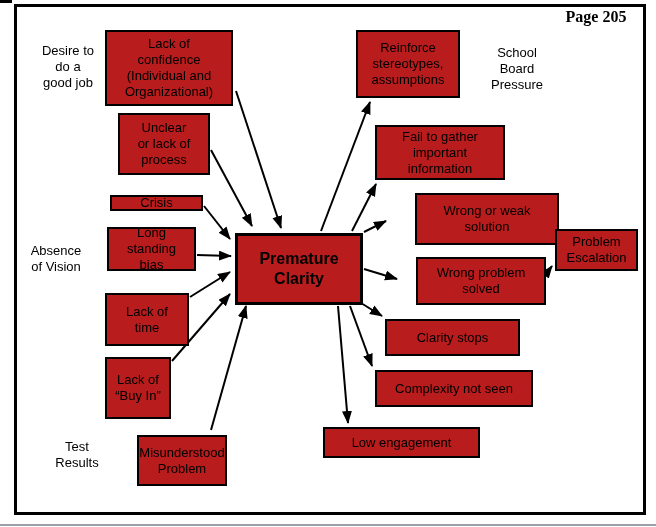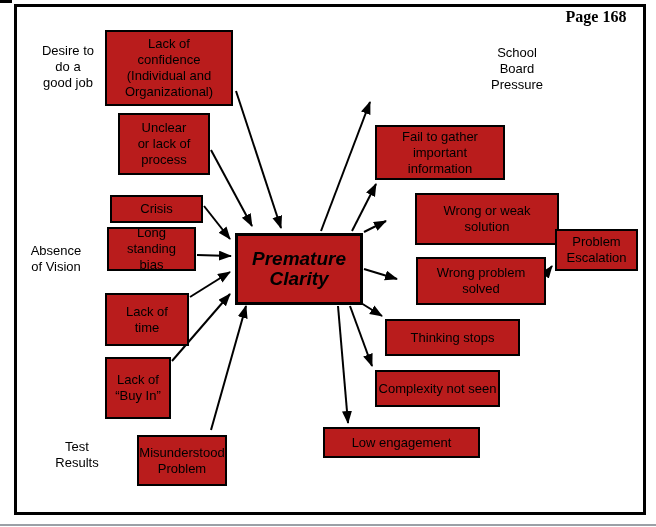--- a/index.html
+++ b/index.html
@@ -13,36 +13,36 @@
     border:3px solid #000; box-sizing:border-box; z-index:1; background:#fff;
   }
   .bottom-rule { position:absolute; left:0; top:524px; width:656px; height:2px; background:#9ba0a6; z-index:1; }
   .edges { position:absolute; left:0; top:0; z-index:2; }
   .edges line { stroke:#000; stroke-width:2; }
   .node {
     position:absolute; display:flex; align-items:center; justify-content:center;
     text-align:center; white-space:pre-line; font-size:13px; line-height:16px; z-index:3;
   }
   .box { border:2px solid #000; background:#b91c1c; box-sizing:border-box; }
-  .center-box { border-width:3px; font-weight:bold; font-size:19px; line-height:20px;font-style:italic; }
+  .center-box { border-width:3px; font-weight:bold; font-size:16px; line-height:20px; }
   .page-label {
     position:absolute; top:8px; left:556px; width:80px; text-align:center; z-index:3;
     font-family:"Liberation Serif", serif; font-weight:bold; font-size:16px;
   }
 </style>
 </head>
 <body>
 
 <div class="stage">
 
   <div class="corner-mark"></div>
   <div class="frame"></div>
   <div class="bottom-rule"></div>
 
-  <div class="page-label">Page 168</div>
+  <div class="page-label">Page 205</div>
 
   <svg class="edges" width="656" height="527" viewBox="0 0 656 527">
     <defs>
       <marker id="ah" markerUnits="userSpaceOnUse" markerWidth="15" markerHeight="12" refX="12" refY="5" orient="auto">
         <path d="M0,0 L13,5 L0,10 z" fill="#000"></path>
       </marker>
     </defs>
     <line x1="236" y1="91" x2="281" y2="228" marker-end="url(#ah)"></line>
     <line x1="211" y1="150" x2="252" y2="226" marker-end="url(#ah)"></line>
     <line x1="204" y1="206" x2="230" y2="239" marker-end="url(#ah)"></line>
@@ -72,40 +72,43 @@
   <div class="node" style="left:45px;  top:438px; width:64px;  height:34px;">Test
 Results</div>
 
   <div class="node box" style="left:105px; top:30px;  width:128px; height:76px;">Lack of
 confidence
 (Individual and
 Organizational)</div>
   <div class="node box" style="left:118px; top:113px; width:92px;  height:62px;">Unclear
 or lack of
 process</div>
-  <div class="node box" style="left:110px; top:195px; width:93px;  height:28px;">Crisis</div>
+  <div class="node box" style="left:110px; top:195px; width:93px;  height:16px;">Crisis</div>
   <div class="node box" style="left:107px; top:227px; width:89px;  height:44px;">Long
 standing
 bias</div>
   <div class="node box" style="left:105px; top:293px; width:84px;  height:53px;">Lack of
 time</div>
   <div class="node box" style="left:105px; top:357px; width:66px;  height:62px;">Lack of
 “Buy In”</div>
   <div class="node box" style="left:137px; top:435px; width:90px; height:51px;">Misunderstood
 Problem</div>
 
   <div class="node box center-box" style="left:235px; top:233px; width:128px; height:72px;">Premature
 Clarity</div>
 
+  <div class="node box" style="left:356px; top:30px;  width:104px; height:68px;">Reinforce
+stereotypes,
+assumptions</div>
   <div class="node box" style="left:375px; top:125px; width:130px; height:55px;">Fail to gather
 important
 information</div>
   <div class="node box" style="left:388px; top:193px; width:144px; height:52px;margin-left:27px;">Wrong or weak
 solution</div>
   <div class="node box" style="left:416px; top:257px; width:130px; height:48px;">Wrong problem
 solved</div>
   <div class="node box" style="left:555px; top:229px; width:83px;  height:42px;">Problem
 Escalation</div>
-  <div class="node box" style="left:385px; top:319px; width:135px; height:37px;">Thinking stops</div>
-  <div class="node box" style="left:375px; top:370px; width:125px; height:37px;">Complexity not seen</div>
+  <div class="node box" style="left:385px; top:319px; width:135px; height:37px;">Clarity stops</div>
+  <div class="node box" style="left:375px; top:370px; width:158px; height:37px;">Complexity not seen</div>
   <div class="node box" style="left:323px; top:427px; width:157px; height:31px;">Low engagement</div>
 
 </div>
 
 </body></html>

